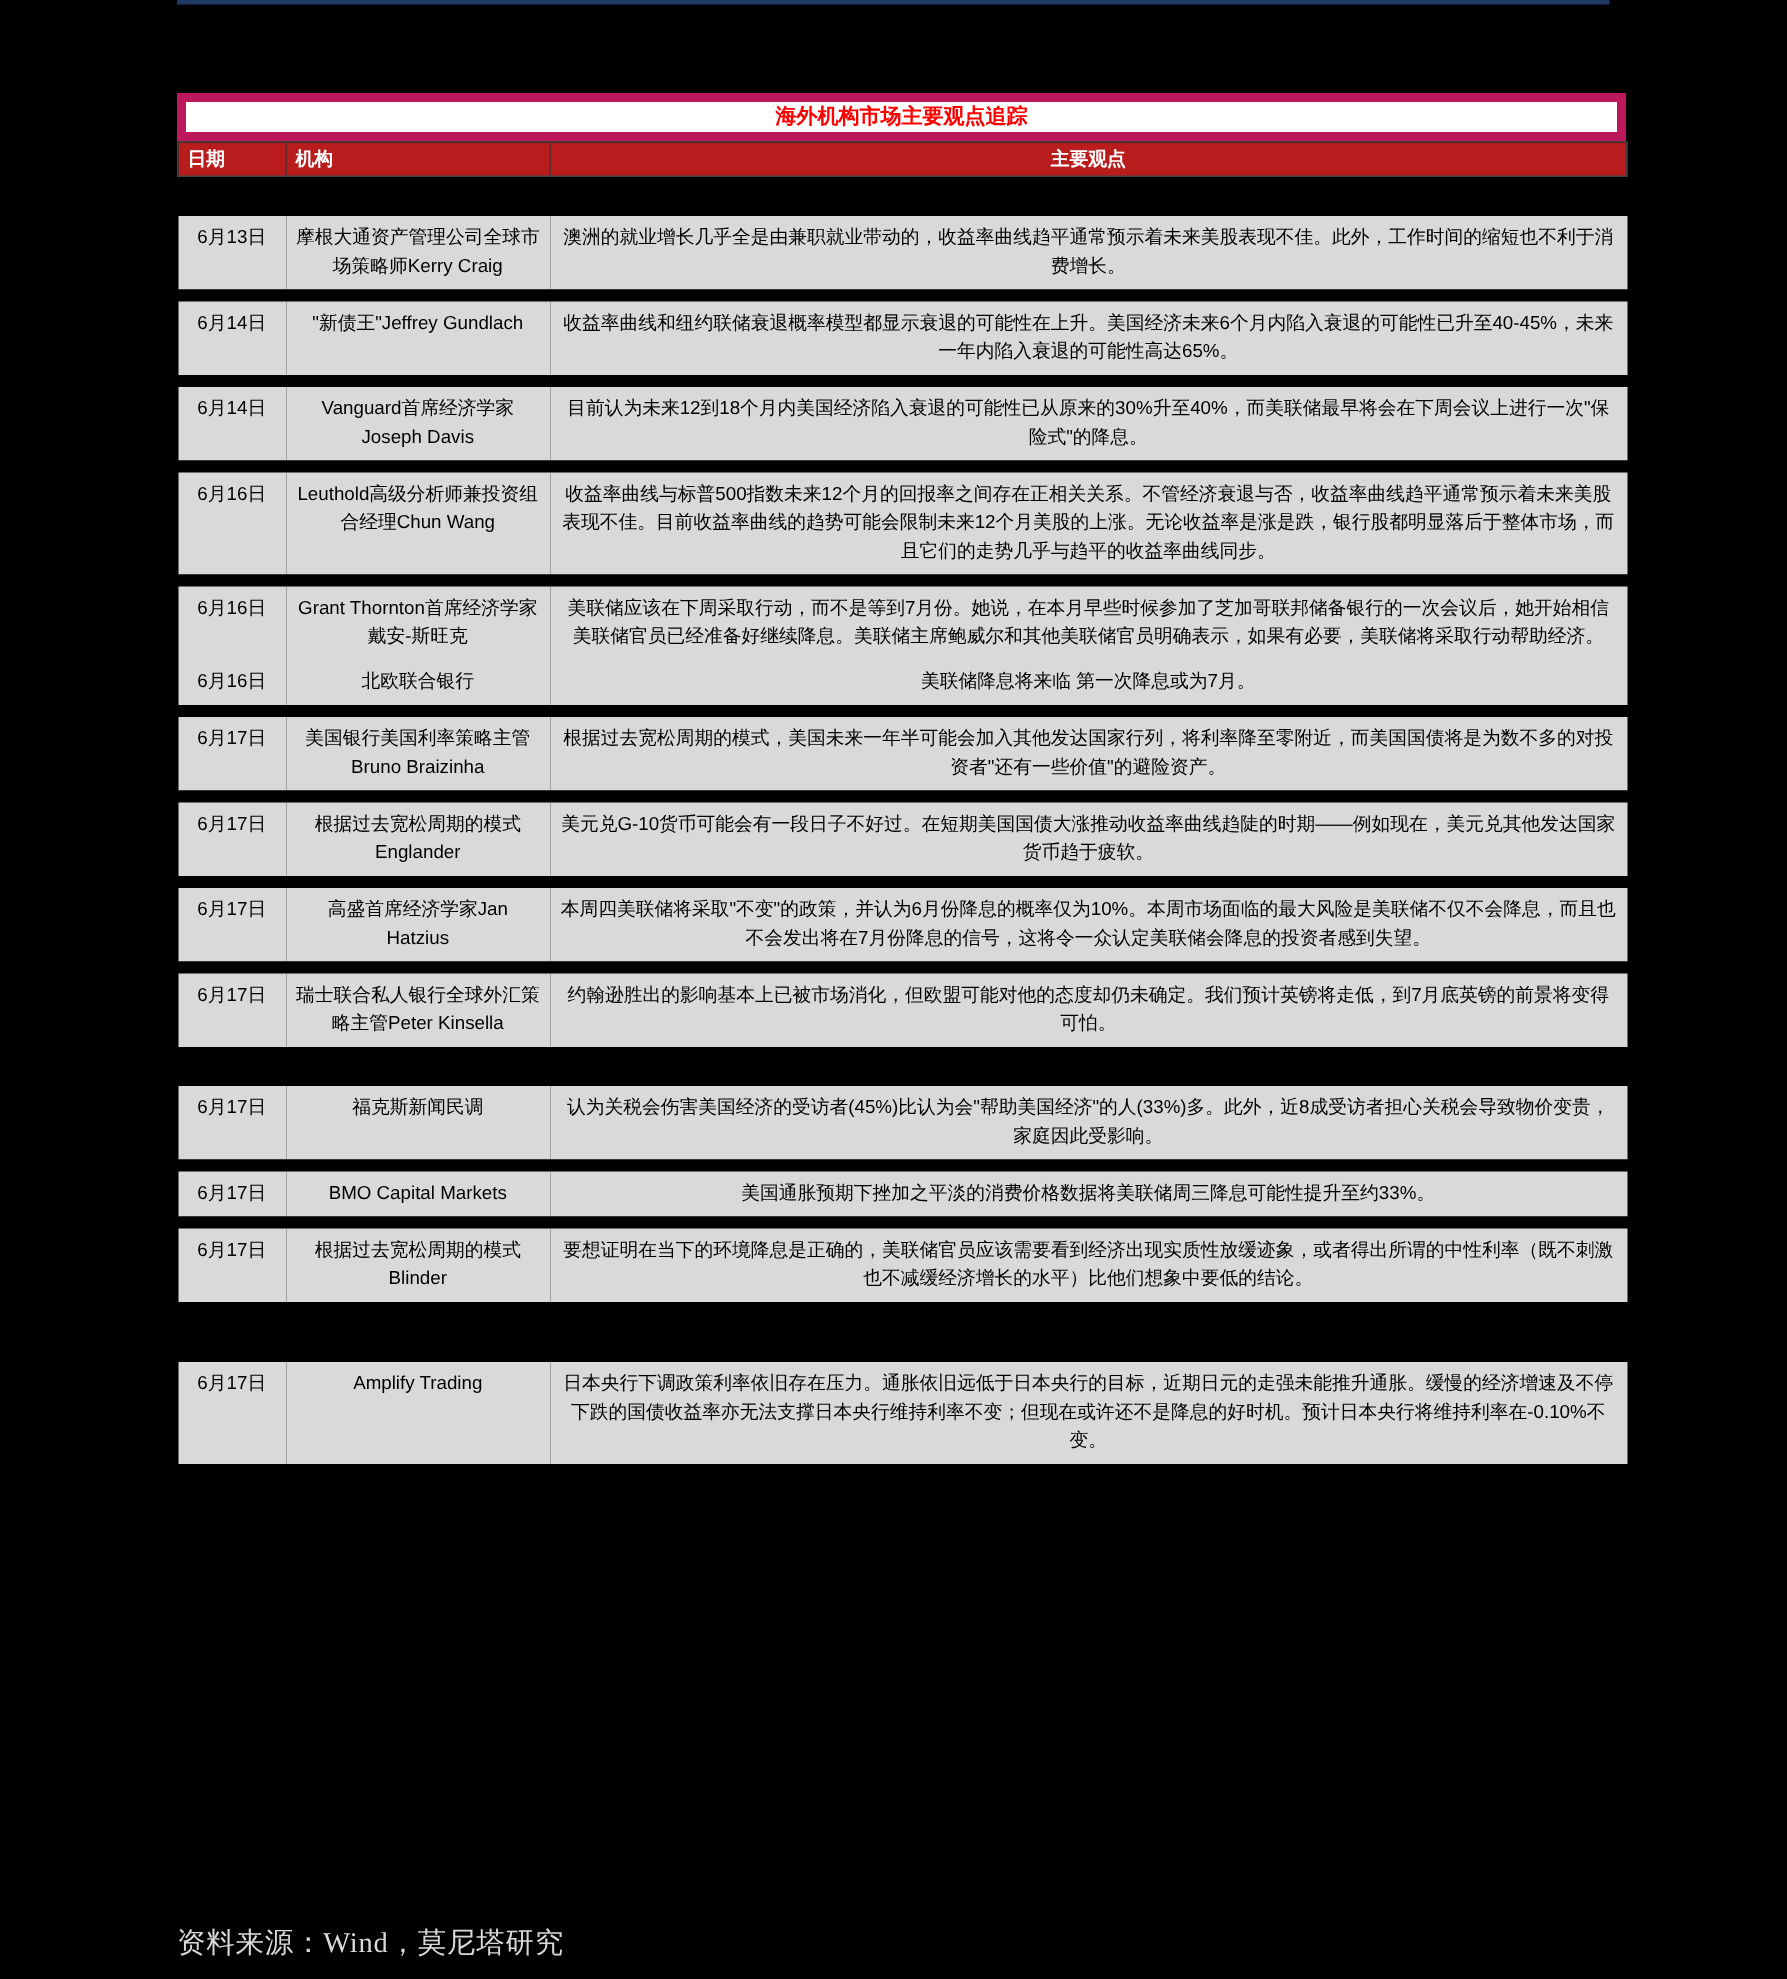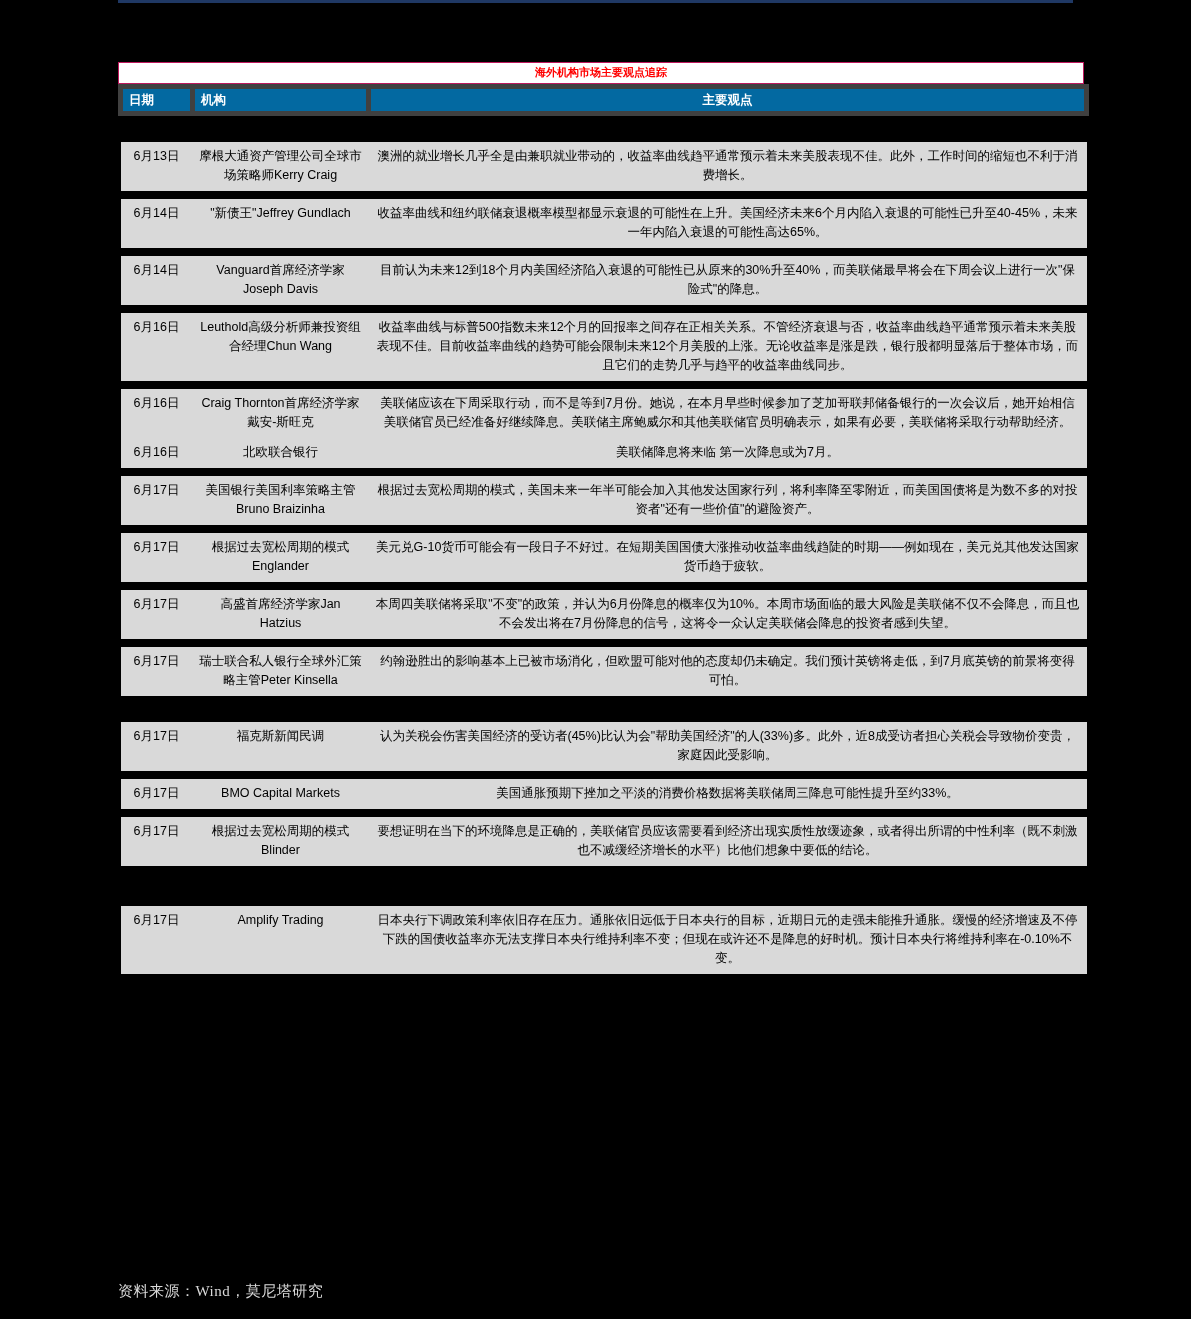--- a/index.html
+++ b/index.html
@@ -24,40 +24,40 @@
     background: #1f3864;
   }
   .doc {
     position: absolute;
     left: 118px;
     top: 62px;
     width: 966px;
   }
   .title-bar {
     background: #ffffff;
-    border: 1px solid #be185d;
+    border: 6px solid #be185d;
     text-align: center;
-    font-size: 11px;
+    font-size: 14px;
     font-weight: bold;
     color: #ff0000;
     padding: 2px 0 3px 0;
     line-height: 15px;
   }
   table.main {
     border-collapse: collapse;
     width: 100%;
     table-layout: fixed;
   }
   table.main th {
-    background: #0369a1;
+    background: #b91c1c;
     color: #ffffff;
     font-size: 12.5px;
     font-weight: bold;
     padding: 3px 6px;
-    border: 5px solid #404040;
+    border: 1px solid #404040;
     text-align: left;
     line-height: 16px;
   }
   table.main th.c-view {
     text-align: center;
   }
   table.main td {
     font-size: 12.5px;
     line-height: 19px;
     padding: 5px 6px 6px 6px;
@@ -96,21 +96,21 @@
     padding: 0;
     height: 40px;
     font-size: 0;
     line-height: 0;
   }
   .source {
     position: absolute;
     left: 118px;
     top: 1282px;
     font-family: "Liberation Serif", serif;
-    font-size: 15px;
+    font-size: 19px;
     color: #d9d9d9;
     letter-spacing: 0.5px;
   }
 </style>
 </head>
 <body>
 
 <div class="top-rule"></div>
 
 <div class="doc">
@@ -159,21 +159,21 @@
         <tr class="row-odd">
           <td class="c-date">6月16日</td>
           <td class="c-org">Leuthold高级分析师兼投资组合经理Chun Wang</td>
           <td class="c-view">收益率曲线与标普500指数未来12个月的回报率之间存在正相关关系。不管经济衰退与否，收益率曲线趋平通常预示着未来美股表现不佳。目前收益率曲线的趋势可能会限制未来12个月美股的上涨。无论收益率是涨是跌，银行股都明显落后于整体市场，而且它们的走势几乎与趋平的收益率曲线同步。</td>
         </tr>
         <tr class="spacer">
           <td colspan="3"></td>
         </tr>
         <tr class="row-odd">
           <td class="c-date">6月16日</td>
-          <td class="c-org">Craig Thornton首席经济学家戴安-斯旺克</td>
+          <td class="c-org">Grant Thornton首席经济学家戴安-斯旺克</td>
           <td class="c-view">美联储应该在下周采取行动，而不是等到7月份。她说，在本月早些时候参加了芝加哥联邦储备银行的一次会议后，她开始相信美联储官员已经准备好继续降息。美联储主席鲍威尔和其他美联储官员明确表示，如果有必要，美联储将采取行动帮助经济。</td>
         </tr>
         <tr class="row-odd">
           <td class="c-date">6月16日</td>
           <td class="c-org">北欧联合银行</td>
           <td class="c-view">美联储降息将来临 第一次降息或为7月。</td>
         </tr>
         <tr class="spacer">
           <td colspan="3"></td>
         </tr>

